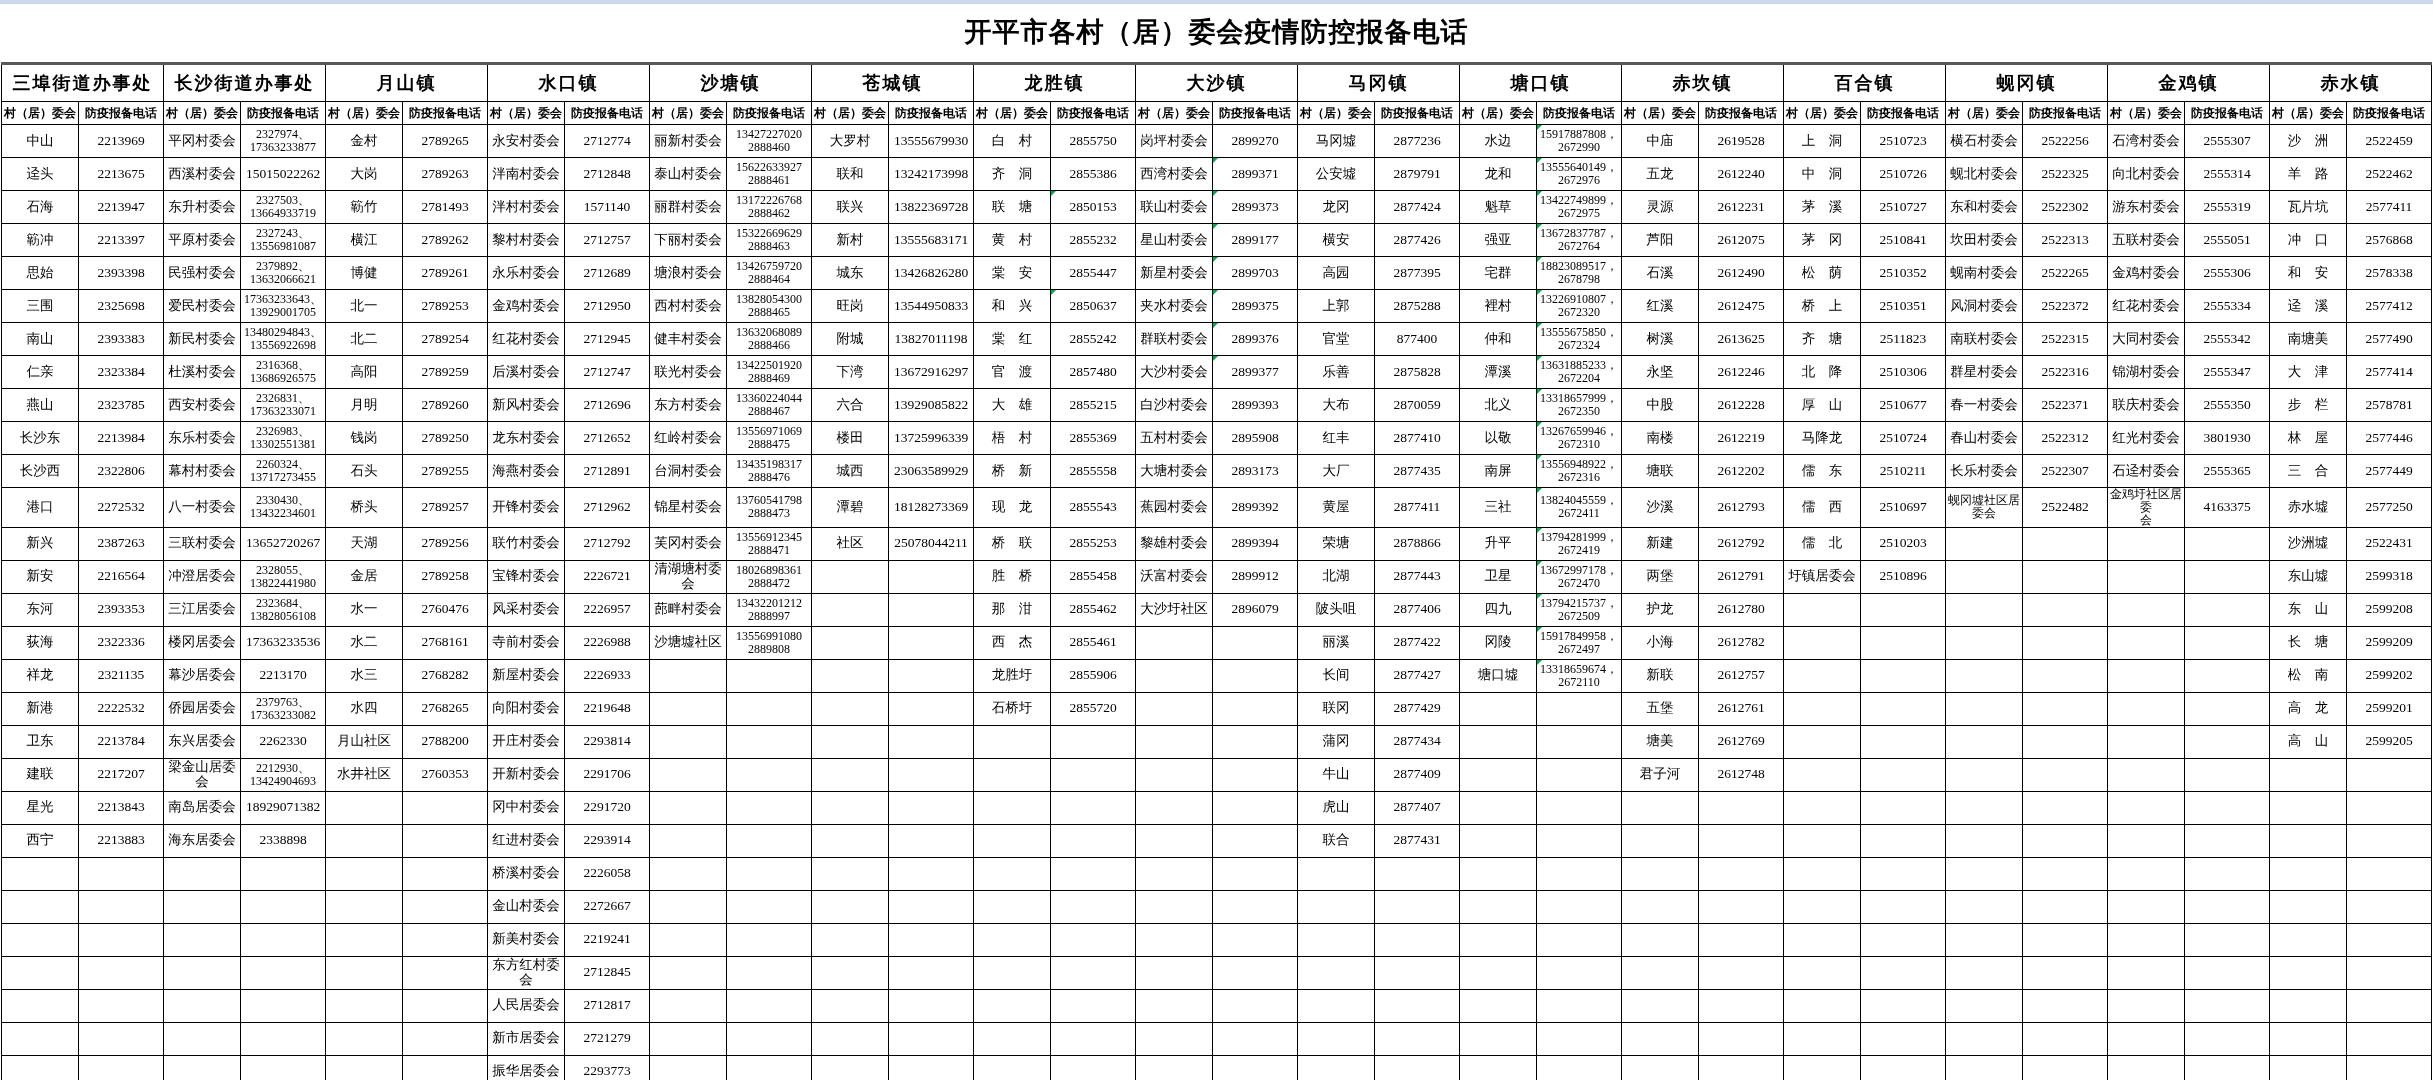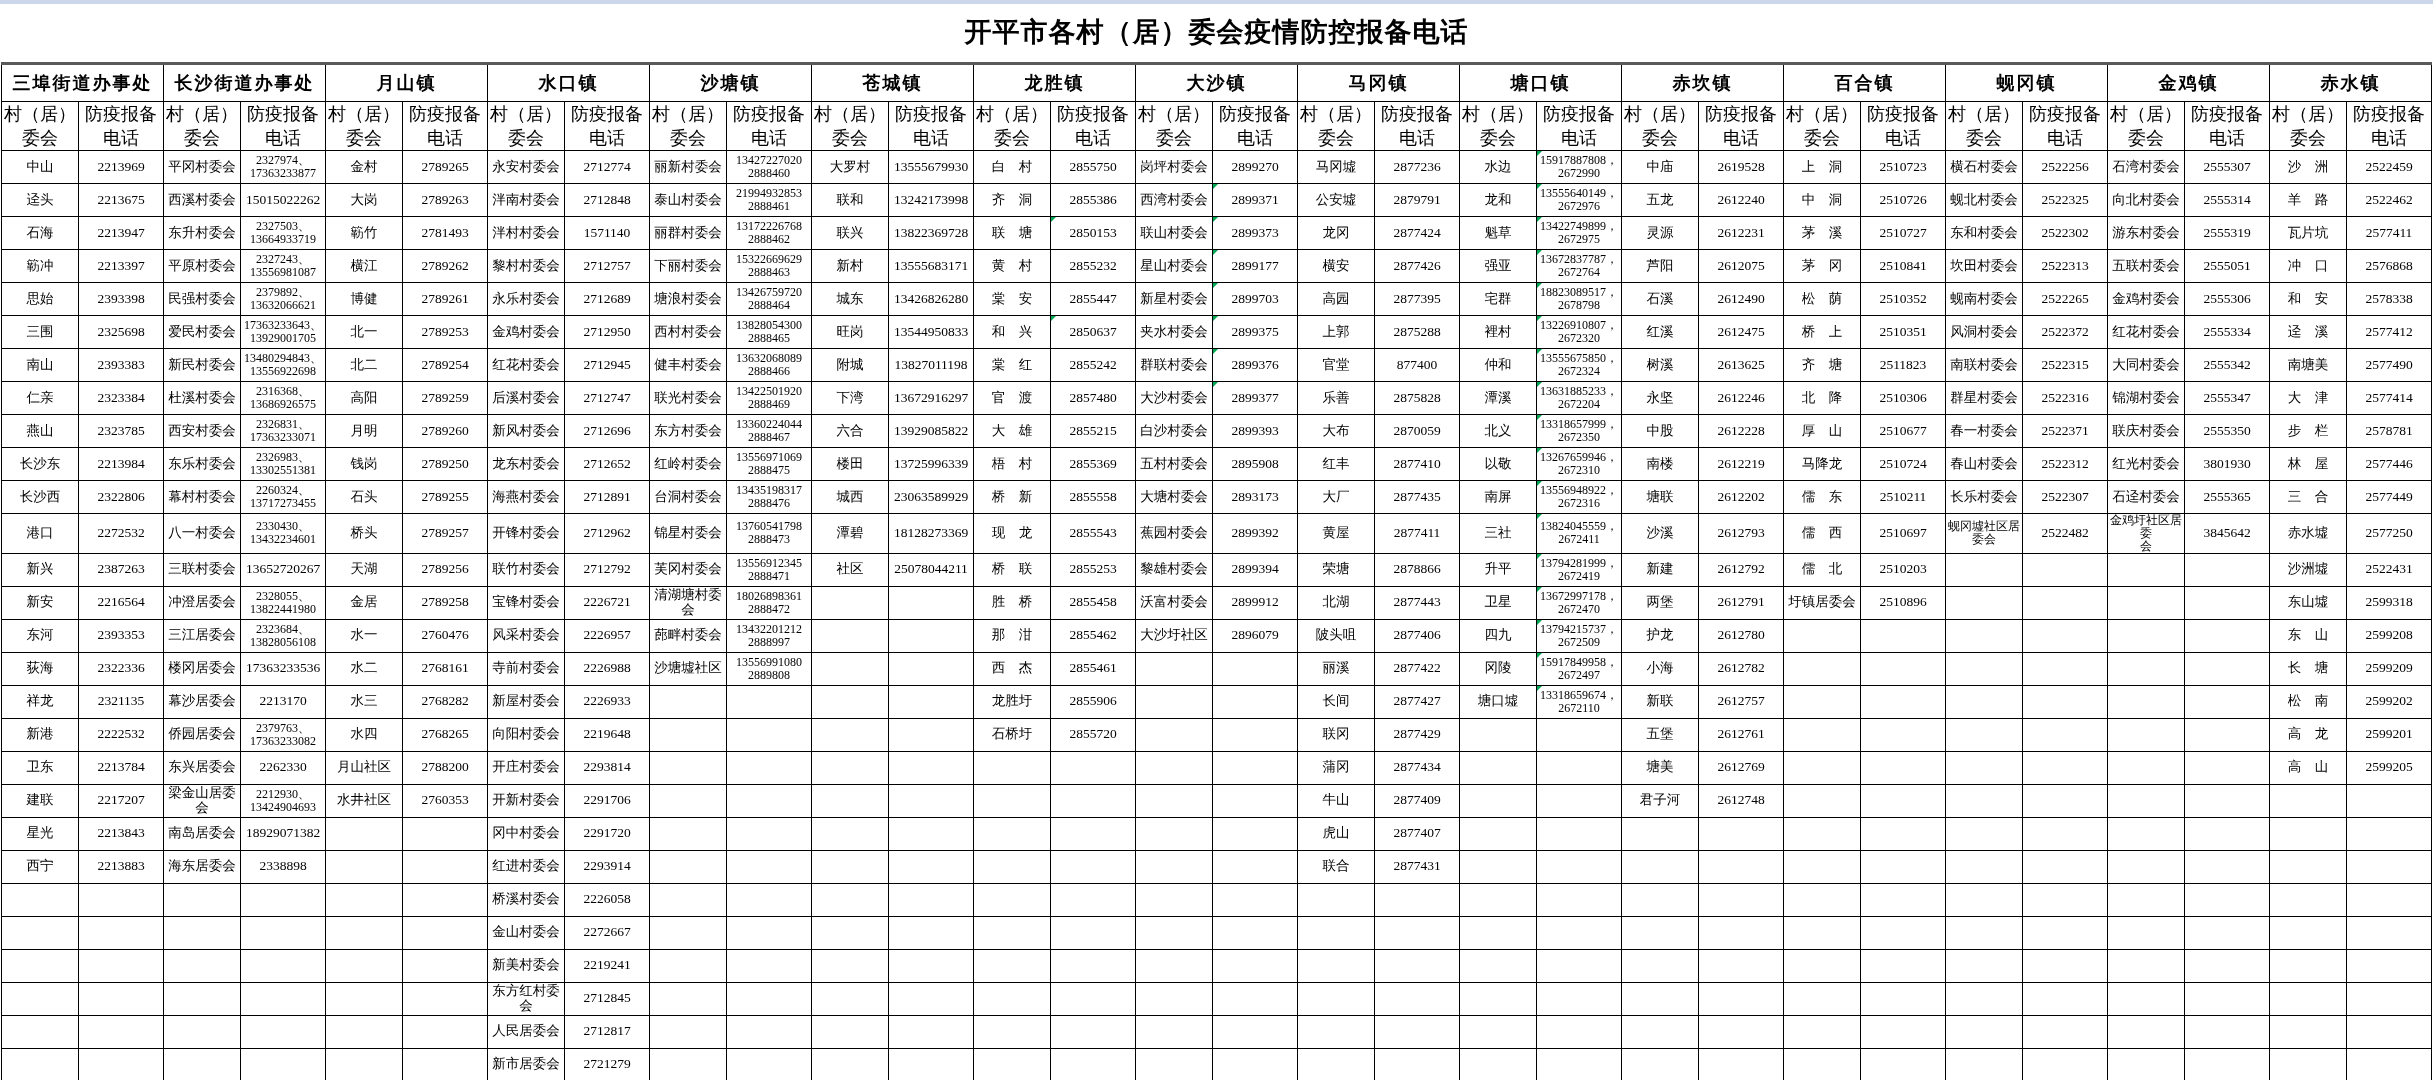--- a/index.html
+++ b/index.html
@@ -13,21 +13,21 @@
     font-size:27px;font-weight:bold;letter-spacing:1px;
   }
   table.grid{
     position:absolute;top:62px;left:1px;border-collapse:collapse;table-layout:fixed;
     border-top:3px solid #595959;
   }
   .grid th,.grid td{
     border:1px solid #000;padding:0;text-align:center;vertical-align:middle;overflow:hidden;
   }
   .grid thead tr.sec th{height:36px;font-size:18px;font-weight:bold;letter-spacing:2px;text-align:center;}
-  .grid thead tr.sub th{height:22px;font-size:18px;font-weight:normal;margin-top:26px;}
+  .grid thead tr.sub th{height:22px;font-size:12px;font-weight:bold;margin-top:26px;}
   .grid td{
     height:32px;font-size:13.5px;line-height:1.1;white-space:pre-line;position:relative;
   }
   .grid td.multi{font-size:12px;line-height:1.08;}
   .grid td .flag{
     position:absolute;top:0;left:0;width:0;height:0;
     border-top:5px solid #00a650;border-right:5px solid transparent;
   }
 </style>
 </head>
@@ -160,21 +160,21 @@
       <tr>
         <td>迳头</td>
         <td>2213675</td>
         <td>西溪村委会</td>
         <td>15015022262</td>
         <td>大岗</td>
         <td>2789263</td>
         <td>泮南村委会</td>
         <td>2712848</td>
         <td>泰山村委会</td>
-        <td class="multi">21994932853
+        <td class="multi">15622633927
 2888461</td>
         <td>联和</td>
         <td>13242173998</td>
         <td>齐　洞</td>
         <td>2855386</td>
         <td>西湾村委会</td>
         <td>2899371<i class="flag" style="border-top-color: rgb(0, 166, 80);"></i></td>
         <td>公安墟</td>
         <td>2879791</td>
         <td>龙和</td>
@@ -532,21 +532,21 @@
 2672411<i class="flag" style="border-top-color: rgb(0, 166, 80);"></i></td>
         <td>沙溪</td>
         <td>2612793</td>
         <td>儒　西</td>
         <td>2510697</td>
         <td class="multi">蚬冈墟社区居
 委会</td>
         <td>2522482</td>
         <td class="multi">金鸡圩社区居委
 会</td>
-        <td>3845642</td>
+        <td>4163375</td>
         <td>赤水墟</td>
         <td>2577250</td>
       </tr>
       <tr>
         <td>新兴</td>
         <td>2387263</td>
         <td>三联村委会</td>
         <td>13652720267</td>
         <td>天湖</td>
         <td>2789256</td>

